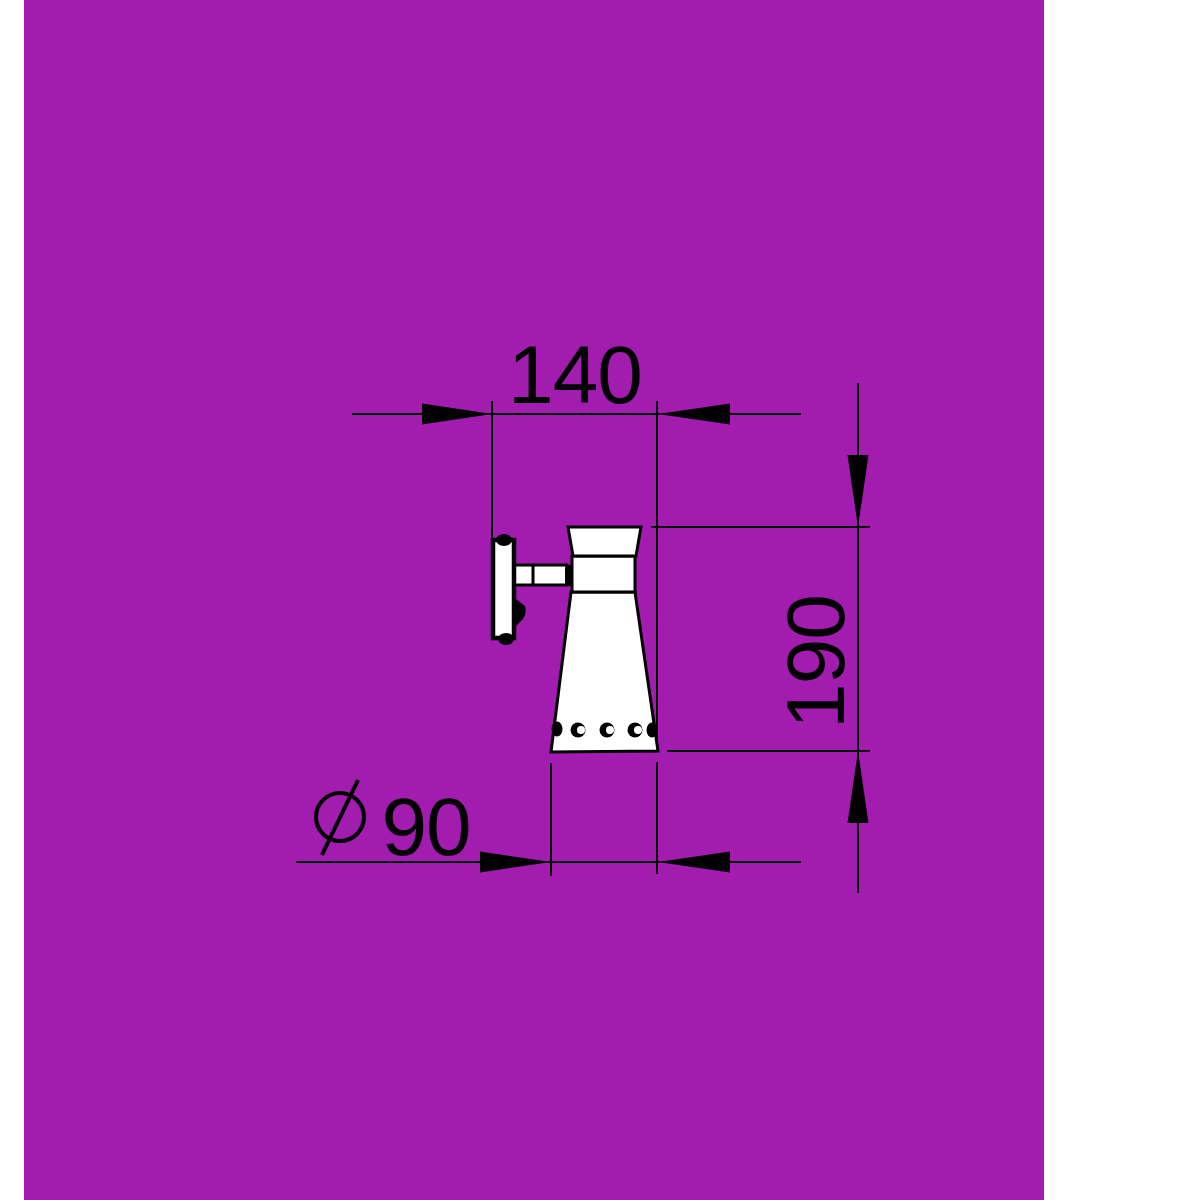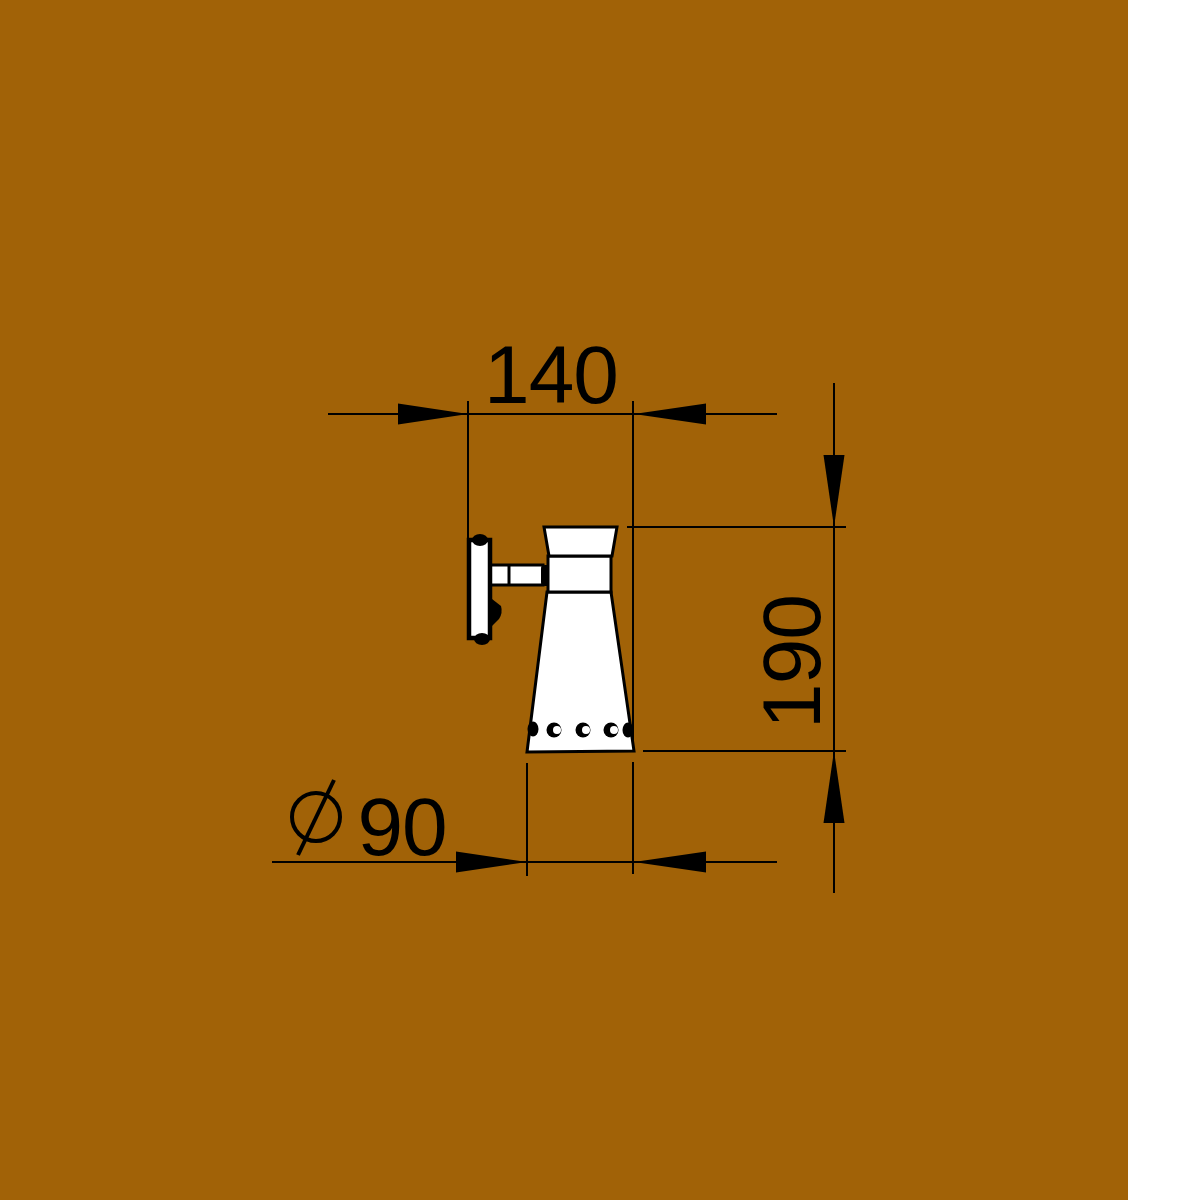--- a/index.html
+++ b/index.html
@@ -5,23 +5,24 @@
   html, body {
     margin: 0;
     padding: 0;
     background: #ffffff;
     width: 1200px;
     height: 1200px;
     overflow: hidden;
   }
   .canvas-wrap {
     position: relative;
-    width: 1128px;
+    width: 1020px;
     height: 1200px;
-    background: #a16207;
+    background: #a21caf;
+    margin-left: 24px;
   }
   svg { display: block; }
   .dim-line  { stroke: #000000; stroke-width: 2; fill: none; }
   .ext-line  { stroke: #000000; stroke-width: 2; fill: none; }
   .arrow     { fill: #000000; stroke: none; }
   .outline   { stroke: #000000; stroke-width: 3; fill: #ffffff; }
   .outline-bold { stroke: #000000; stroke-width: 4.5; fill: #ffffff; }
   .solid     { fill: #000000; stroke: none; }
   .sym-stroke { stroke: #000000; stroke-width: 4; fill: none; }
   .dim-text {

